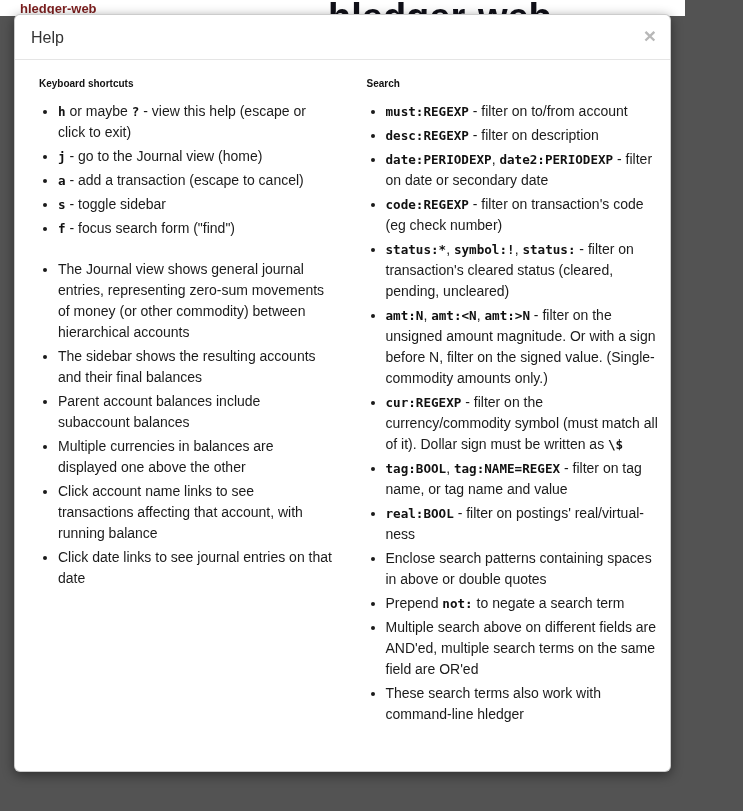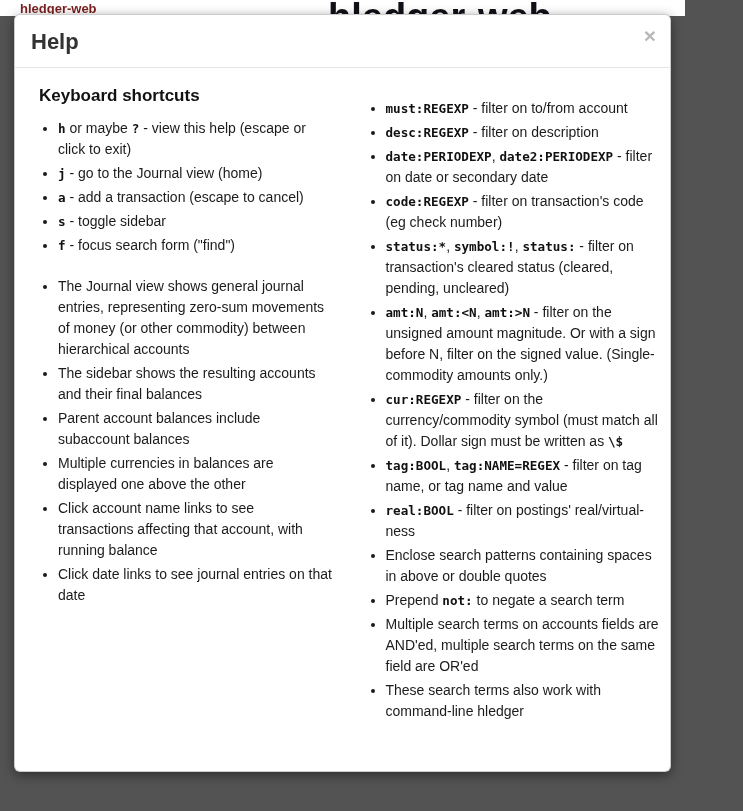--- a/index.html
+++ b/index.html
@@ -26,31 +26,31 @@
   
   .modal{
     position:absolute;top:14px;left:14px;right:14px;min-height:758px;
     background:#ffffff;border-radius:6px;z-index:3;
     box-shadow:0 3px 12px rgba(0,0,0,0.45);border:1px solid rgba(0,0,0,0.2);
     box-sizing:border-box;
   }
   .modal-header{
     position:relative;padding:14px 16px 12px;border-bottom:1px solid #e5e5e5;
   }
-  .modal-title{font-size:22px;color:#333;font-weight:bold;}
+  .modal-title{font-size:16px;color:#333;font-weight:normal;}
   .close{
     position:absolute;right:14px;top:10px;font-size:21px;font-weight:bold;
     color:#b8b8b8;cursor:pointer;line-height:1;
   }
   .modal-body{
     display:flex;gap:20px;padding:18px 10px;box-sizing:border-box;
   }
   .col{flex:1;min-width:0;}
   .section-heading{
-    font-size:17px;font-weight:bold;color:#111;margin:0 0 2px 14px;
+    font-size:10px;font-weight:bold;color:#111;margin:0 0 2px 14px;
   }
   ul{
     margin:12px 0 20px;padding-left:33px;font-size:14px;line-height:1.5;
   }
   li{margin:0 0 3px;}
   code{
     font-family:"DejaVu Sans Mono","Liberation Mono",monospace;
     font-weight:bold;font-size:12.6px;color:#111;
   }
 </style>
@@ -84,32 +84,33 @@
         <ul>
             <li>The Journal view shows general journal entries, representing zero-sum movements of money (or other commodity) between hierarchical accounts</li>
             <li>The sidebar shows the resulting accounts and their final balances</li>
             <li>Parent account balances include subaccount balances</li>
             <li>Multiple currencies in balances are displayed one above the other</li>
             <li>Click account name links to see transactions affecting that account, with running balance</li>
             <li>Click date links to see journal entries on that date</li>
           </ul>
       </div>
       <div class="col">
+        <div class="section-heading">Search</div>
         <ul>
             <li><code>must:REGEXP</code> - filter on to/from account</li>
             <li><code>desc:REGEXP</code> - filter on description</li>
             <li><code>date:PERIODEXP</code>, <code>date2:PERIODEXP</code> - filter on date or secondary date</li>
             <li><code>code:REGEXP</code> - filter on transaction's code (eg check number)</li>
             <li><code>status:*</code>, <code>symbol:!</code>, <code>status:</code> - filter on transaction's cleared status (cleared, pending, uncleared)</li>
             <li><code>amt:N</code>, <code>amt:&lt;N</code>, <code>amt:&gt;N</code> - filter on the unsigned amount magnitude. Or with a sign before N, filter on the signed value. (Single-commodity amounts only.)</li>
             <li><code>cur:REGEXP</code> - filter on the currency/commodity symbol (must match all of it). Dollar sign must be written as <code>\$</code></li>
             <li><code>tag:BOOL</code>, <code>tag:NAME=REGEX</code> - filter on tag name, or tag name and value</li>
             <li><code>real:BOOL</code> - filter on postings' real/virtual-ness</li>
             <li>Enclose search patterns containing spaces in above or double quotes</li>
             <li>Prepend <code>not:</code> to negate a search term</li>
-            <li>Multiple search terms on accounts fields are AND'ed, multiple search terms on the same field are OR'ed</li>
+            <li>Multiple search above on different fields are AND'ed, multiple search terms on the same field are OR'ed</li>
             <li>These search terms also work with command-line hledger</li>
           </ul>
       </div>
     </div>
   </div>
 
 </div>
 
 </body></html>

